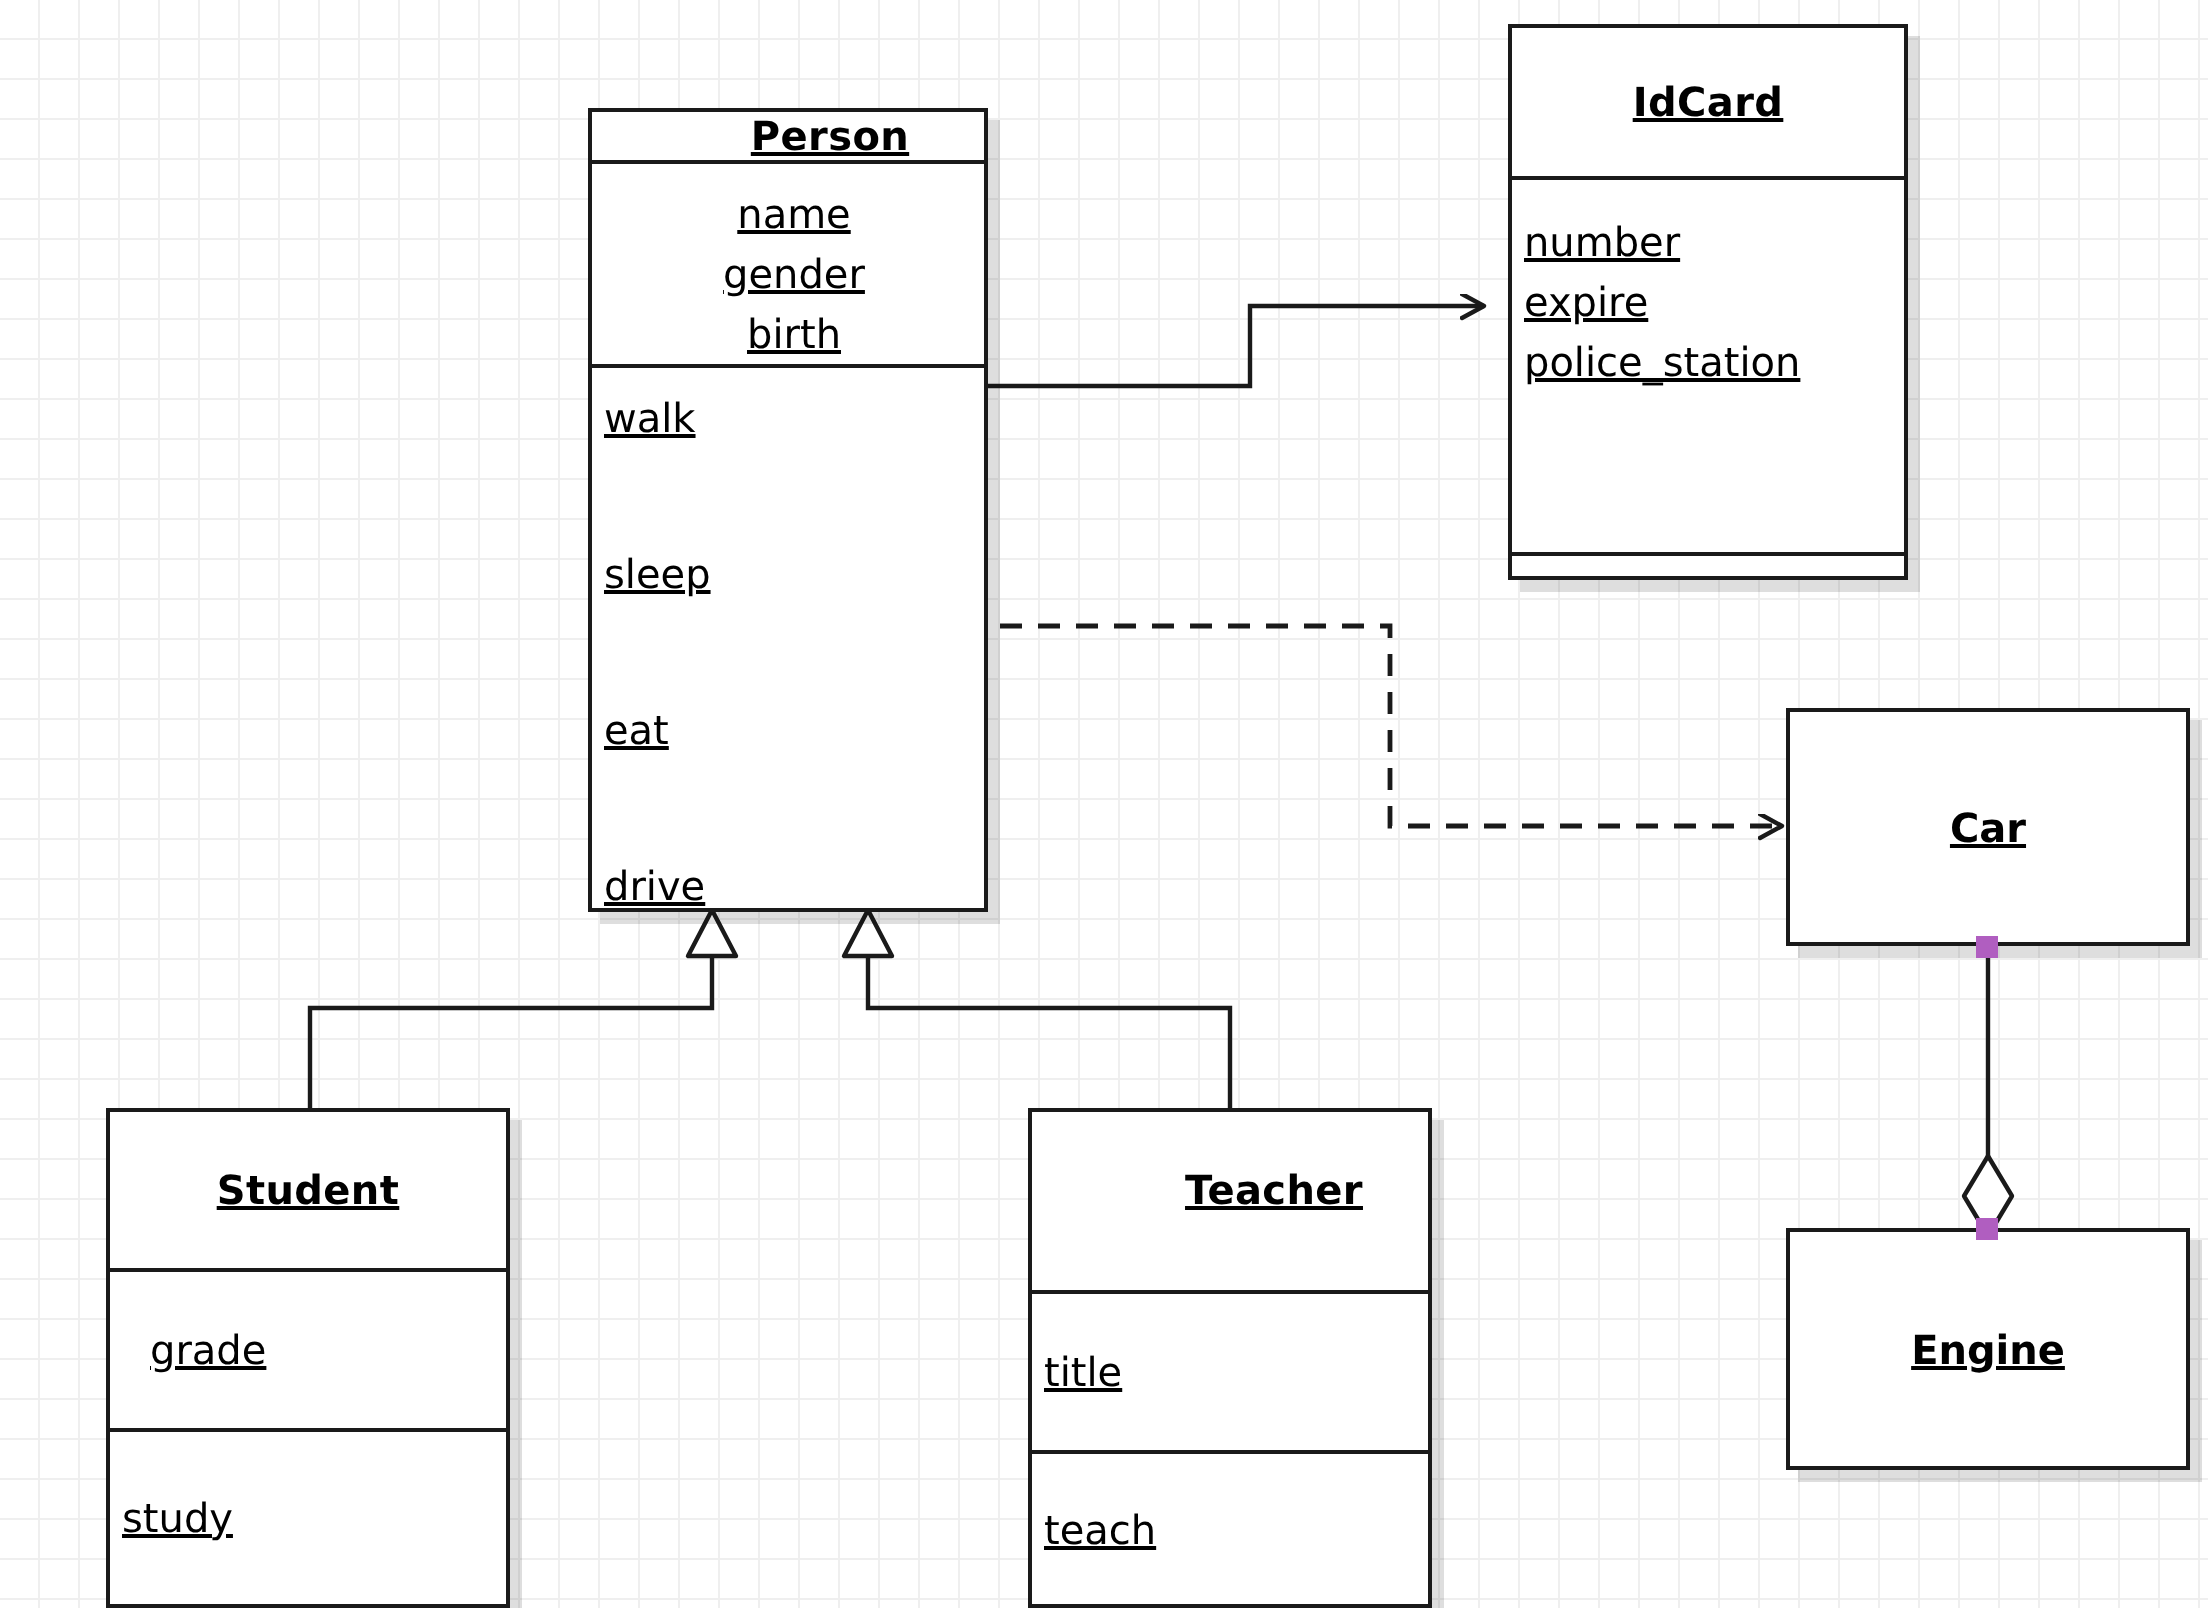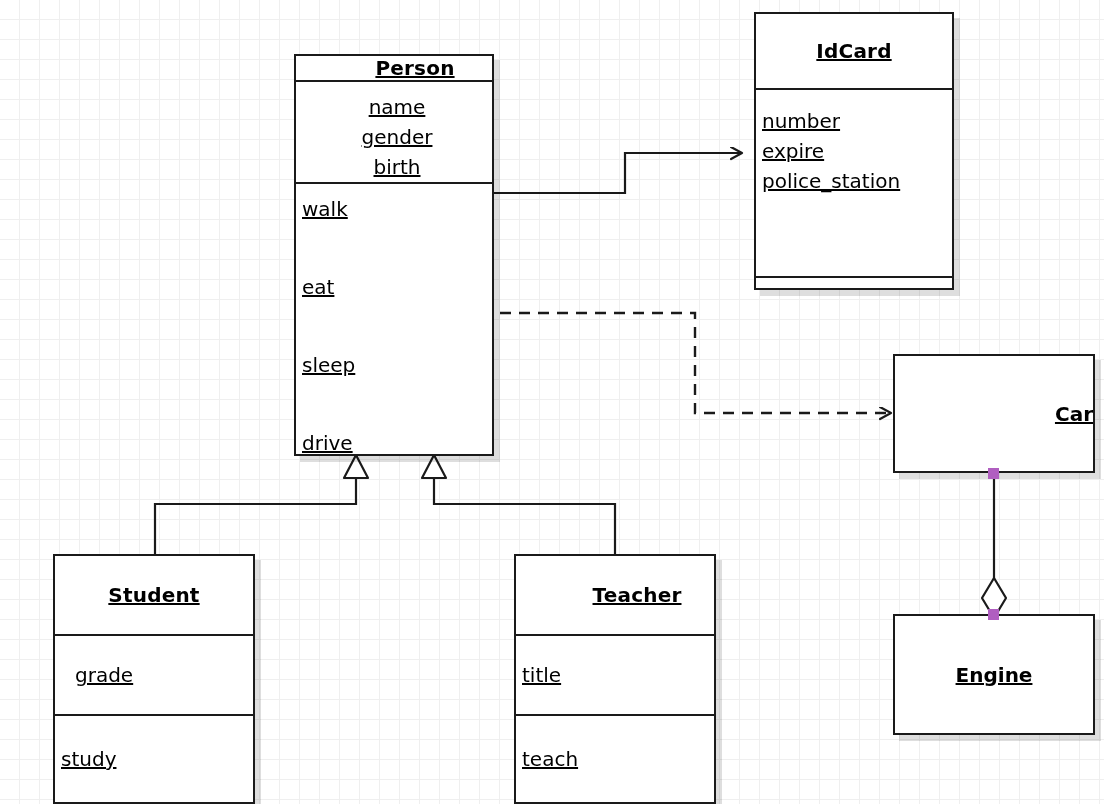--- a/index.html
+++ b/index.html
@@ -119,22 +119,22 @@
 
   <div class="uml-class" style="left:294px; top:54px; width:200px; height:402px;">
     <div class="uml-title" style="height:91px;padding-left:42px;">Person</div>
     <div class="uml-compartment" style="height:157px;align-items:center;">
       <div class="uml-member">name</div>
       <div class="uml-member">gender</div>
       <div class="uml-member">birth</div>
     </div>
     <div class="uml-compartment" style="flex:1;gap:48px;">
       <div class="uml-member">walk</div>
+      <div class="uml-member">sleep</div>
       <div class="uml-member">eat</div>
-      <div class="uml-member">sleep</div>
       <div class="uml-member">drive</div>
     </div>
   </div>
 
   <div class="uml-class" style="left:754px; top:12px; width:200px; height:278px;">
     <div class="uml-title" style="height:79px;">IdCard</div>
     <div class="uml-compartment" style="height:200px; padding-top:16px;">
       <div class="uml-member">number</div>
       <div class="uml-member">expire</div>
       <div class="uml-member">police_station</div>
@@ -147,29 +147,29 @@
     <div class="uml-compartment centered" style="height:80px; padding-left:20px;">
       <div class="uml-member">grade</div>
     </div>
     <div class="uml-compartment centered" style="flex:1; padding-left:6px;">
       <div class="uml-member">study</div>
     </div>
   </div>
 
   <div class="uml-class" style="left:514px; top:554px; width:202px; height:250px;">
     <div class="uml-title" style="height:78px;padding-left:44px;">Teacher</div>
-    <div class="uml-compartment centered" style="height:80px; padding-left:6px;">
+    <div class="uml-compartment centered" style="height:80px; padding-left:6px;margin-top:11px;">
       <div class="uml-member">title</div>
     </div>
     <div class="uml-compartment centered" style="flex:1; padding-left:6px;">
       <div class="uml-member">teach</div>
     </div>
   </div>
 
-  <div class="uml-class" style="left:893px; top:354px; width:202px; height:119px;align-items:flex-end;">
+  <div class="uml-class" style="left:893px; top:354px; width:202px; height:119px;">
     <div class="plain-title">Car</div>
   </div>
 
   <div class="uml-class" style="left:893px; top:614px; width:202px; height:121px;">
     <div class="plain-title">Engine</div>
   </div>
 
   <div class="handle" style="left:988px; top:468px;"></div>
   <div class="handle" style="left:988px; top:609px;"></div>
 

